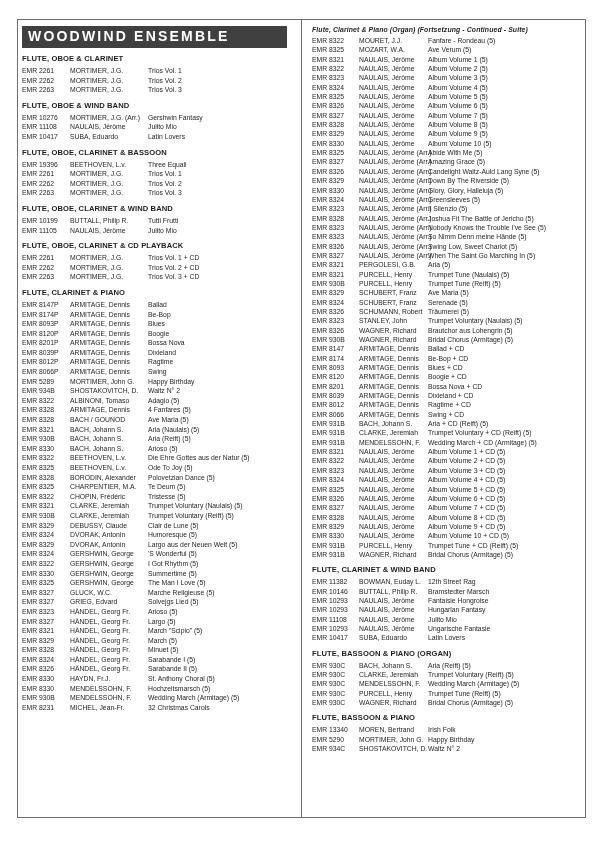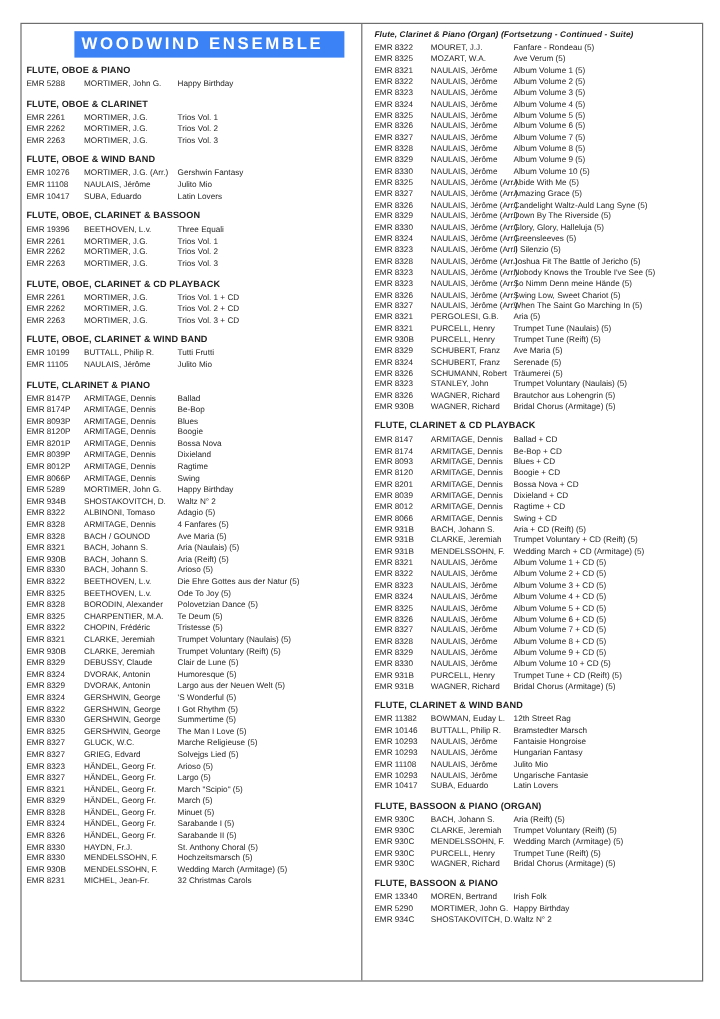--- a/index.html
+++ b/index.html
@@ -38,29 +38,21 @@
   .cell.composer { width:78px; flex:none; }
   .col-right .cell.ref { width:47px; }
   .col-right .cell.composer { width:69px; }
   .cell.title { flex:1; }
 </style>
 </head>
 <body>
 
 <div class="page">
   <div class="col col-left">
-    <div class="title-bar" style="background: #3b82f6; color: rgb(255, 255, 255); margin-left: 40px;">WOODWIND ENSEMBLE</div>
-  <div class="section">
-        <div class="heading">FLUTE, OBOE &amp; PIANO</div>
-        <div class="row">
-          <span class="cell ref">EMR 5288</span>
-          <span class="cell composer">MORTIMER, John G.</span>
-          <span class="cell title">Happy Birthday</span>
-        </div>
-      </div>
+    <div class="title-bar" style="background: #404040; color: rgb(255, 255, 255);">WOODWIND ENSEMBLE</div>
       <div class="section">
         <div class="heading">FLUTE, OBOE &amp; CLARINET</div>
         <div class="row">
           <span class="cell ref">EMR 2261</span>
           <span class="cell composer">MORTIMER, J.G.</span>
           <span class="cell title">Trios Vol. 1</span>
         </div>
         <div class="row">
           <span class="cell ref">EMR 2262</span>
           <span class="cell composer">MORTIMER, J.G.</span>
@@ -109,51 +101,51 @@
           <span class="cell composer">MORTIMER, J.G.</span>
           <span class="cell title">Trios Vol. 2</span>
         </div>
         <div class="row">
           <span class="cell ref">EMR 2263</span>
           <span class="cell composer">MORTIMER, J.G.</span>
           <span class="cell title">Trios Vol. 3</span>
         </div>
       </div>
       <div class="section">
-        <div class="heading">FLUTE, OBOE, CLARINET &amp; CD PLAYBACK</div>
-        <div class="row">
-          <span class="cell ref">EMR 2261</span>
-          <span class="cell composer">MORTIMER, J.G.</span>
-          <span class="cell title">Trios Vol. 1 + CD</span>
-        </div>
-        <div class="row">
-          <span class="cell ref">EMR 2262</span>
-          <span class="cell composer">MORTIMER, J.G.</span>
-          <span class="cell title">Trios Vol. 2 + CD</span>
-        </div>
-        <div class="row">
-          <span class="cell ref">EMR 2263</span>
-          <span class="cell composer">MORTIMER, J.G.</span>
-          <span class="cell title">Trios Vol. 3 + CD</span>
-        </div>
-      </div>
-      <div class="section">
         <div class="heading">FLUTE, OBOE, CLARINET &amp; WIND BAND</div>
         <div class="row">
           <span class="cell ref">EMR 10199</span>
           <span class="cell composer">BUTTALL, Philip R.</span>
           <span class="cell title">Tutti Frutti</span>
         </div>
         <div class="row">
           <span class="cell ref">EMR 11105</span>
           <span class="cell composer">NAULAIS, Jérôme</span>
           <span class="cell title">Julito Mio</span>
         </div>
       </div>
       <div class="section">
+        <div class="heading">FLUTE, OBOE, CLARINET &amp; CD PLAYBACK</div>
+        <div class="row">
+          <span class="cell ref">EMR 2261</span>
+          <span class="cell composer">MORTIMER, J.G.</span>
+          <span class="cell title">Trios Vol. 1 + CD</span>
+        </div>
+        <div class="row">
+          <span class="cell ref">EMR 2262</span>
+          <span class="cell composer">MORTIMER, J.G.</span>
+          <span class="cell title">Trios Vol. 2 + CD</span>
+        </div>
+        <div class="row">
+          <span class="cell ref">EMR 2263</span>
+          <span class="cell composer">MORTIMER, J.G.</span>
+          <span class="cell title">Trios Vol. 3 + CD</span>
+        </div>
+      </div>
+      <div class="section">
         <div class="heading">FLUTE, CLARINET &amp; PIANO</div>
         <div class="row">
           <span class="cell ref">EMR 8147P</span>
           <span class="cell composer">ARMITAGE, Dennis</span>
           <span class="cell title">Ballad</span>
         </div>
         <div class="row">
           <span class="cell ref">EMR 8174P</span>
           <span class="cell composer">ARMITAGE, Dennis</span>
           <span class="cell title">Be-Bop</span>
@@ -531,21 +523,20 @@
           <span class="cell composer">WAGNER, Richard</span>
           <span class="cell title">Brautchor aus Lohengrin (5)</span>
         </div>
         <div class="row">
           <span class="cell ref">EMR 930B</span>
           <span class="cell composer">WAGNER, Richard</span>
           <span class="cell title">Bridal Chorus (Armitage) (5)</span>
         </div>
       </div>
       <div class="section">
-        <div class="heading">FLUTE, CLARINET &amp; CD PLAYBACK</div>
         <div class="row">
           <span class="cell ref">EMR 8147</span>
           <span class="cell composer">ARMITAGE, Dennis</span>
           <span class="cell title">Ballad + CD</span>
         </div>
         <div class="row">
           <span class="cell ref">EMR 8174</span>
           <span class="cell composer">ARMITAGE, Dennis</span>
           <span class="cell title">Be-Bop + CD</span>
         </div>

